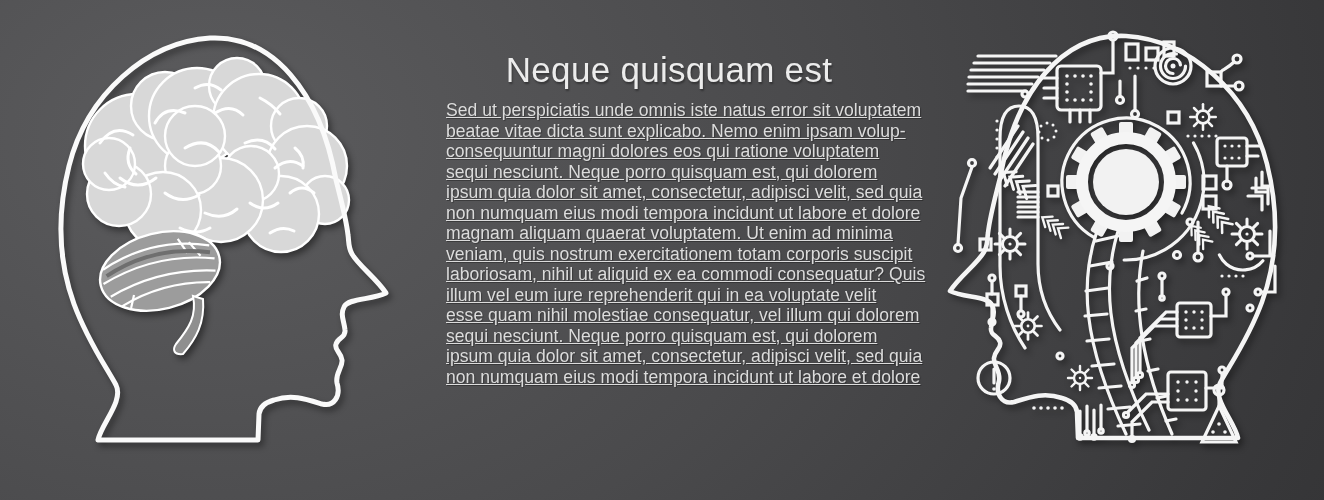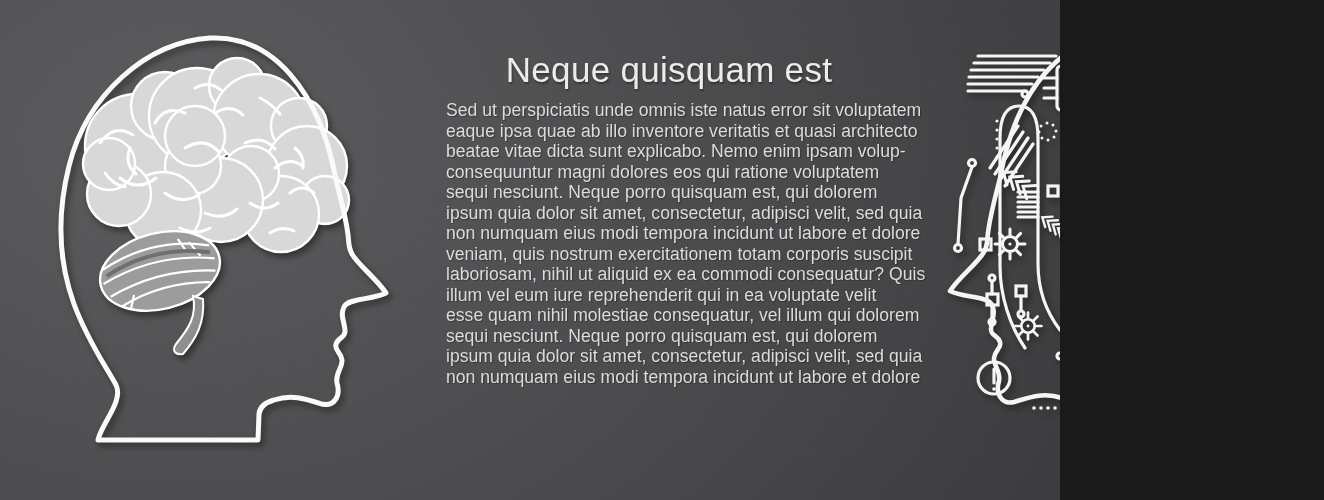--- a/index.html
+++ b/index.html
@@ -1,32 +1,33 @@
 <!DOCTYPE html>
 <html><head>
 <meta charset="utf-8">
 <style>
   html,body{margin:0;padding:0;background:#1a1a1a;}
   .canvas{
-    position:relative;width:1060px;height:500px;overflow:hidden;
+    position:relative;width:1324px;height:500px;overflow:hidden;
     background:radial-gradient(1600px 1200px at 16% 28%, #5c5c5e 0%, #4a4a4c 38%, #38383a 70%, #2a2a2c 100%);
     font-family:"Liberation Sans", sans-serif;
   }
   .art{position:absolute;filter:drop-shadow(3px 4px 3px rgba(0,0,0,0.42));}
   .left-head{left:45px;top:28px;}
   .right-head{left:930px;top:26px;}
   .title{
     position:absolute;left:443px;top:50px;width:452px;margin:0;
     text-align:center;font-size:35px;font-weight:400;color:#ececec;
     letter-spacing:0.3px;text-shadow:1px 2px 2px rgba(0,0,0,0.35);
   }
   .bodytext{
     position:absolute;left:446px;top:100px;color:#dcdcdc;
     font-size:17.6px;line-height:20.5px;white-space:nowrap;
     text-shadow:1px 1px 1px rgba(0,0,0,0.3);
+    text-decoration:underline;
   }
   .line{height:20.5px;}
   svg .dot{fill:#f5f5f5;stroke:none;}
 </style>
 </head>
 <body>
 
 <div class="canvas">
 
   <svg width="0" height="0" style="position:absolute" aria-hidden="true">
@@ -123,26 +124,26 @@
       </g>
       <path d="M62 235 Q 115 216 168 237" fill="none" stroke="#6f6f6f" stroke-width="4"></path>
     </g>
     <path d="M148 268 C 152 288, 144 300, 131 316 C 127 322, 129 327, 138 326 C 151 311, 160 295, 158 271 Z" fill="#8f8f8f" stroke="#ffffff" stroke-width="2"></path>
     <use href="#headPath" fill="none" stroke="#fafafa" stroke-width="5" stroke-linejoin="round"></use>
   </svg>
 
   <h1 class="title">Neque quisquam est</h1>
   <div class="bodytext">
       <div class="line">Sed ut perspiciatis unde omnis iste natus error sit voluptatem</div>
-      <div class="line">eaque ipsa quae ab illo inventore veritatis et quasi architecto</div>
       <div class="line">beatae vitae dicta sunt explicabo. Nemo enim ipsam volup-</div>
       <div class="line">consequuntur magni dolores eos qui ratione voluptatem</div>
       <div class="line">sequi nesciunt. Neque porro quisquam est, qui dolorem</div>
       <div class="line">ipsum quia dolor sit amet, consectetur, adipisci velit, sed quia</div>
       <div class="line">non numquam eius modi tempora incidunt ut labore et dolore</div>
+      <div class="line">magnam aliquam quaerat voluptatem. Ut enim ad minima</div>
       <div class="line">veniam, quis nostrum exercitationem totam corporis suscipit</div>
       <div class="line">laboriosam, nihil ut aliquid ex ea commodi consequatur? Quis</div>
       <div class="line">illum vel eum iure reprehenderit qui in ea voluptate velit</div>
       <div class="line">esse quam nihil molestiae consequatur, vel illum qui dolorem</div>
       <div class="line">sequi nesciunt. Neque porro quisquam est, qui dolorem</div>
       <div class="line">ipsum quia dolor sit amet, consectetur, adipisci velit, sed quia</div>
       <div class="line">non numquam eius modi tempora incidunt ut labore et dolore</div>
     </div>
 
   <svg class="art right-head" width="362" height="420" viewBox="0 0 362 420">

